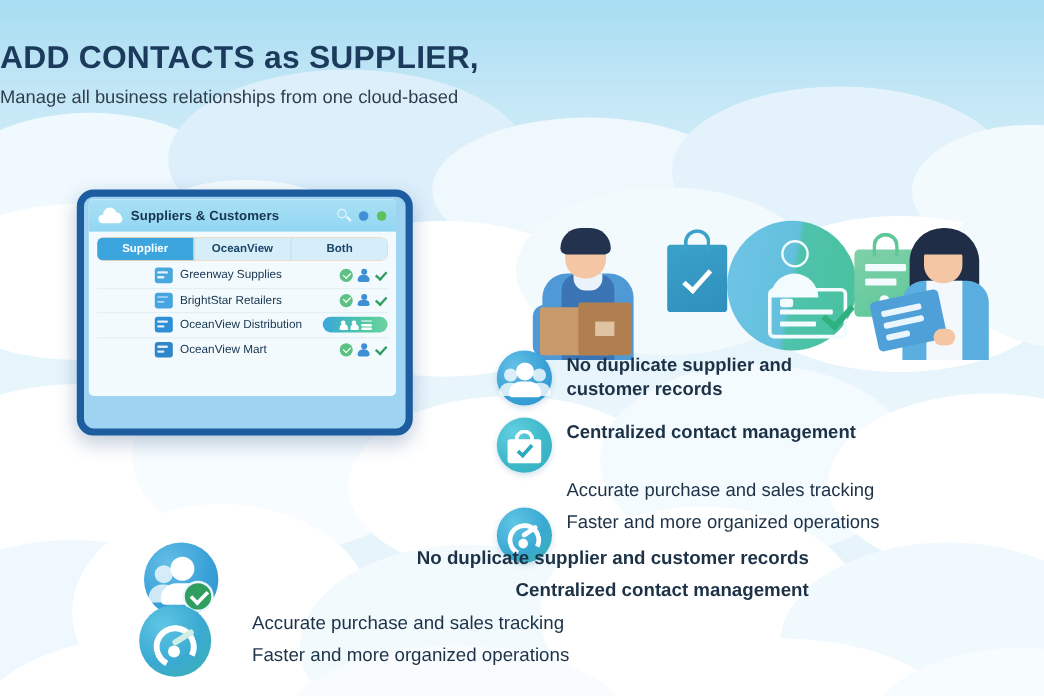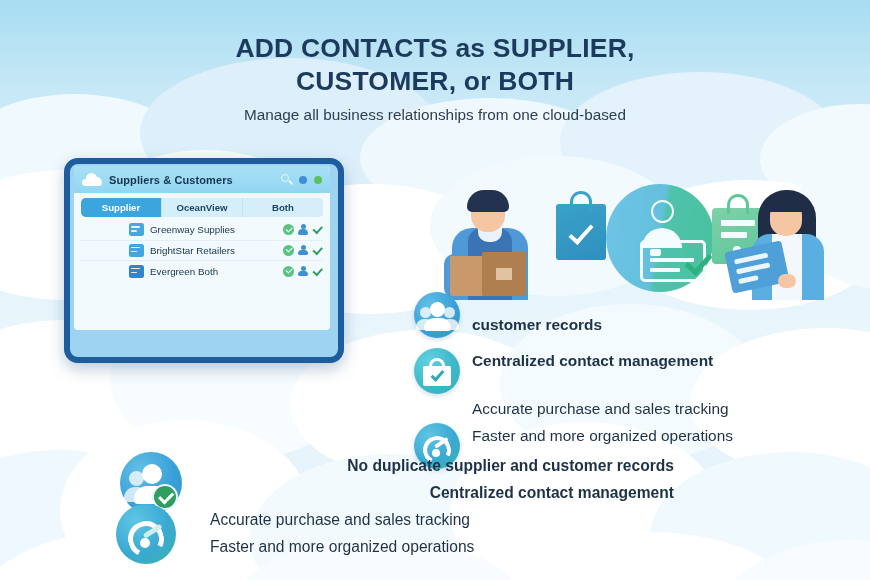--- a/index.html
+++ b/index.html
@@ -20,21 +20,20 @@
   }
 
   
   .cloudlayer { position: absolute; left: 0; width: 100%; }
   .cl { position: absolute; border-radius: 50%; }
 
   
   #header-block {
     position: absolute;
     left: 0; right: 0; top: 32px;
-    text-align: center;
     z-index: 6;
   }
   #title-line1, #title-line2 {
     font-size: 26.5px;
     font-weight: bold;
     color: #1b3a5c;
     letter-spacing: .2px;
     line-height: 33px;
   }
   #subtitle-line1, #subtitle-line2 {
@@ -391,21 +390,20 @@
       <div class="cl" style="left:650px;top:32px;width:280px;height:170px;background:#f0f9fe;"></div>
       <div class="cl" style="left:-20px;top:110px;width:300px;height:150px;background:#ffffff;"></div>
       <div class="cl" style="left:230px;top:118px;width:300px;height:150px;background:#f8fcff;"></div>
       <div class="cl" style="left:500px;top:112px;width:300px;height:150px;background:#ffffff;"></div>
       <div class="cl" style="left:720px;top:120px;width:260px;height:150px;background:#f6fcff;"></div>
     </div>
   </div>
 
   <div id="header-block">
     <div id="title-line1">ADD CONTACTS as SUPPLIER,</div>
-    <div id="title-line2">CUSTOMER, or BOTH</div>
     <div id="subtitle-line1">Manage all business relationships from one cloud-based</div>
   </div>
 
   <div id="illustration">
     <div id="illu-inner">
 
       <div id="center-graphic">
         <div id="circle-badge"></div>
         <div id="bag-blue">
           <span class="handle"></span>
@@ -511,28 +509,50 @@
           <span class="row-icons">
             <span class="ck-circle"></span>
             <span class="person-ico">
                 <b></b>
                 <s></s>
               </span>
             <span class="tick"></span>
           </span>
         </div>
 
+        <div class="row">
+          <span class="row-card" style="background:#2f8fd6">
+              <i class="l1"></i>
+              <i class="l2"></i>
+            </span>
+          <span class="row-name">OceanView Distribution</span>
+          <span class="pill">
+            <span class="pp">
+                <b></b>
+                <s></s>
+              </span>
+            <span class="pp">
+                <b></b>
+                <s></s>
+              </span>
+            <span class="lines">
+                <i></i>
+                <i></i>
+                <i></i>
+              </span>
+          </span>
+        </div>
 
 
         <div class="row">
           <span class="row-card" style="background:#2f86c8">
               <i class="l1"></i>
               <i class="l2"></i>
             </span>
-          <span class="row-name">Evergreen Both</span>
+          <span class="row-name">OceanView Mart</span>
           <span class="row-icons">
             <span class="ck-circle"></span>
             <span class="person-ico">
                 <b></b>
                 <s></s>
               </span>
             <span class="tick"></span>
           </span>
         </div>
 
@@ -545,21 +565,21 @@
     <div class="feat" id="feat-0">
       <span class="feat-icon ico-people g-people">
         <b class="h2"></b>
           <s class="b2"></s>
         <b class="h3"></b>
           <s class="b3"></s>
         <b class="h1"></b>
           <s class="b1"></s>
       </span>
       <span class="feat-text bold">
-        <br>
+        <span>No duplicate supplier and</span><br>
         <span>customer records</span>
       </span>
     </div>
 
     <div class="feat" id="feat-1">
       <span class="feat-icon ico-bag g-bag">
         <span class="bg-handle"></span>
           <span class="bg-body"></span>
           <span class="bg-ck"></span>
       </span>

